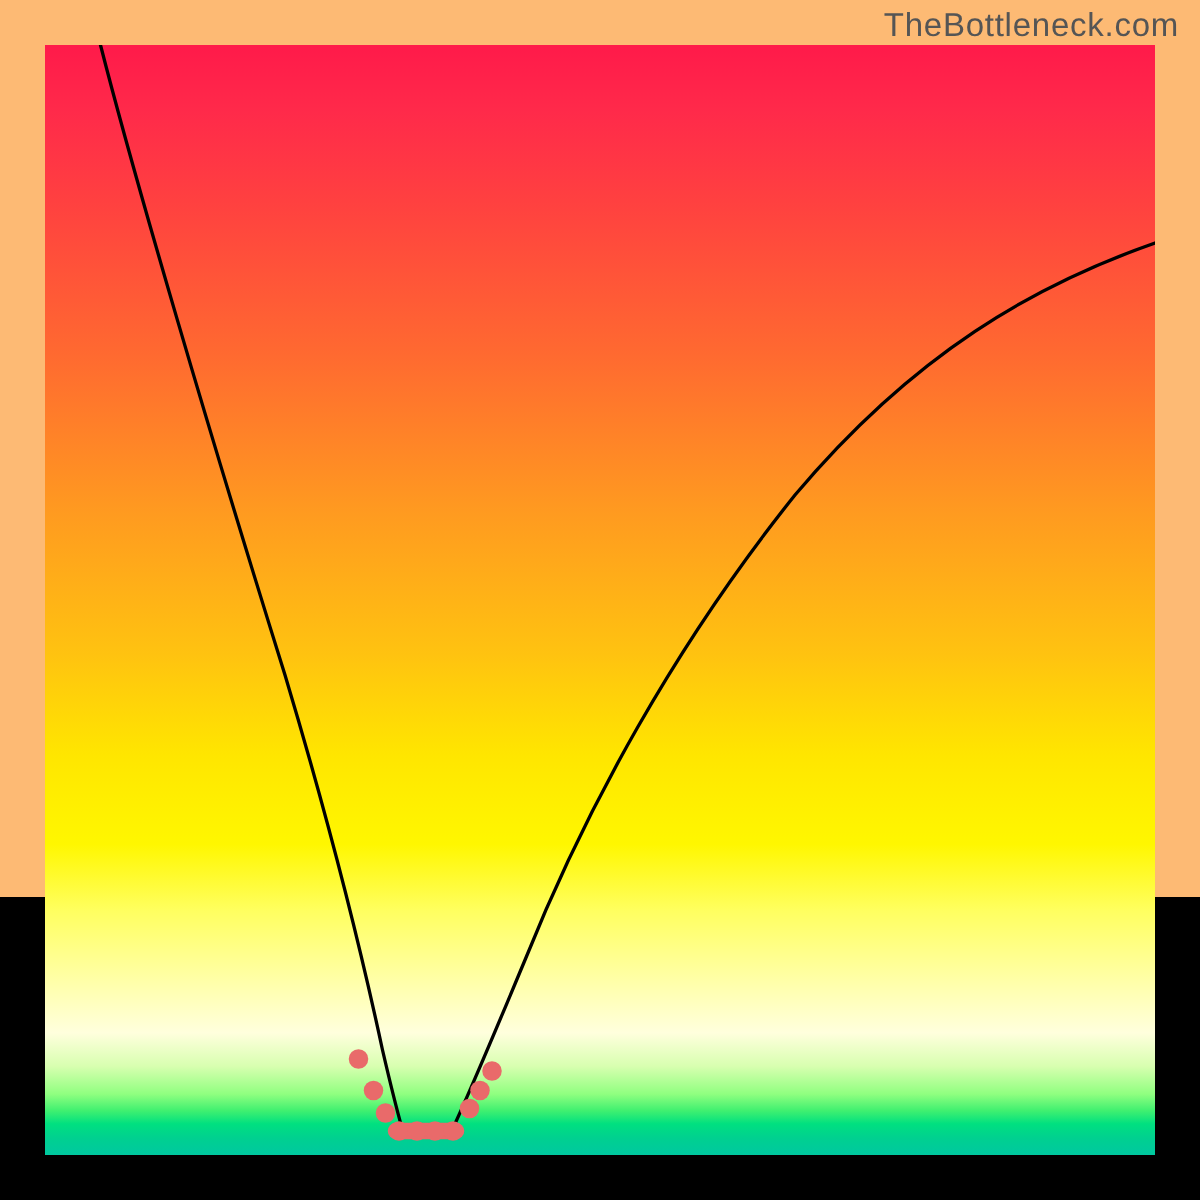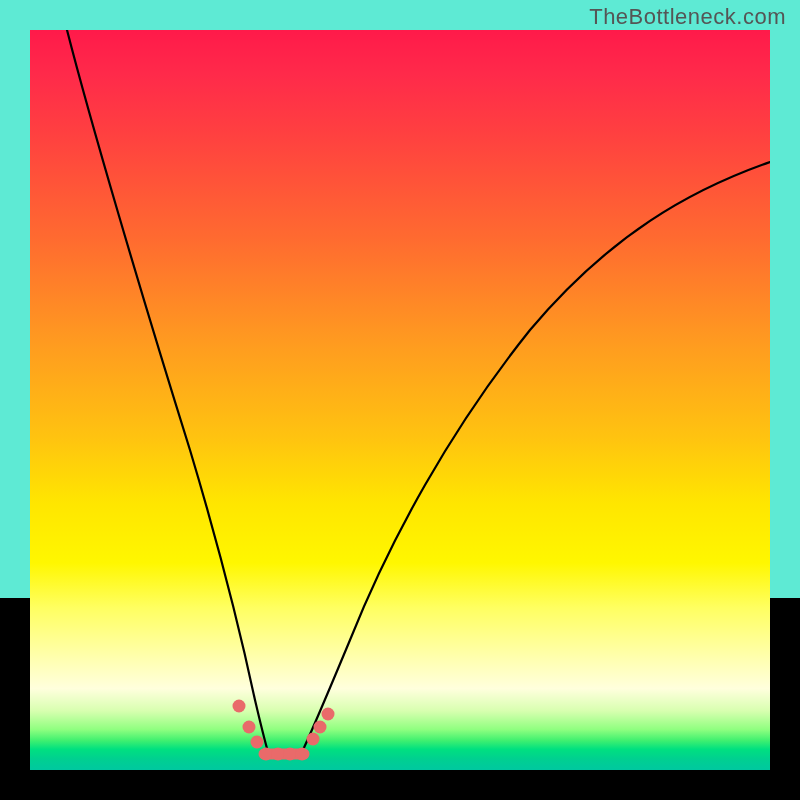--- a/index.html
+++ b/index.html
@@ -8,21 +8,21 @@
     width: 800px;
     height: 800px;
     background: #000;
     font-family: Arial, Helvetica, sans-serif;
     overflow: hidden;
   }
   .frame {
     position: relative;
     width: 800px;
     height: 598px;
-    background: #5eead4;
+    background: #fdba74;
   }
   .plot-area {
     position: absolute;
     left: 30px;
     top: 30px;
     width: 740px;
     height: 740px;
     background: linear-gradient(
       to bottom,
       #ff1a4a 0%,

